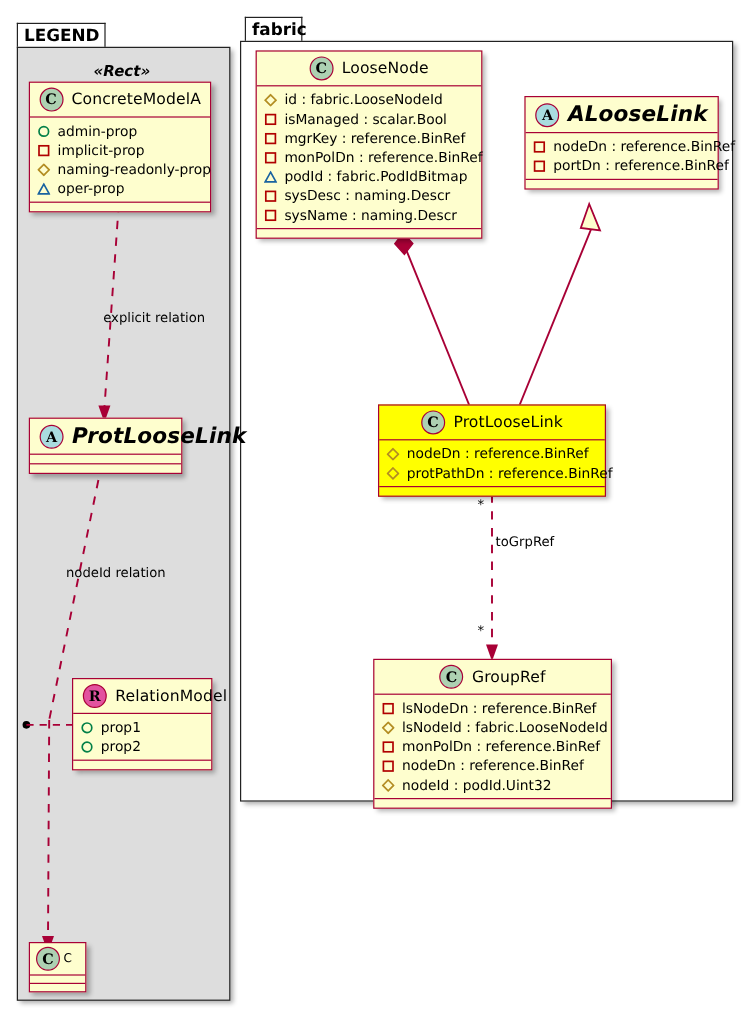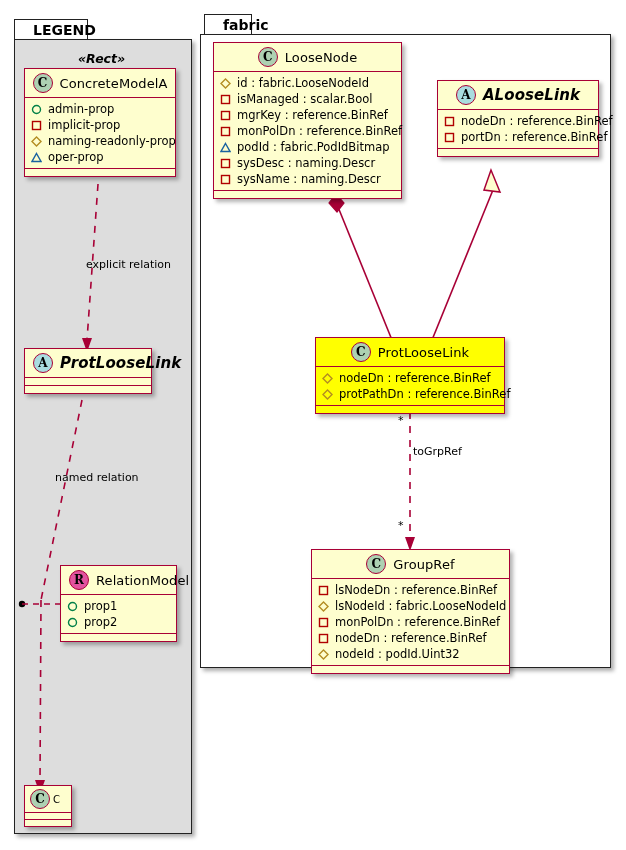--- a/index.html
+++ b/index.html
@@ -24,21 +24,21 @@
   .pkg-tab {
     position: absolute;
     box-sizing: border-box;
     border: 1.5px solid #222222;
     border-bottom: none;
     background: #ffffff;
     font-size: 14px;
     font-weight: bold;
     color: #000000;
     line-height: 20px;
-    padding-left: 18px;
+    padding-left: 5px;
     white-space: nowrap;
   }
   .pkg-tab .fold {
     position: absolute;
     right: 0; top: 0;
     width: 0; height: 0;
   }
   .pkg-legend { background: #DDDDDD; }
   .pkg-fabric { background: #ffffff; }
 
@@ -57,21 +57,21 @@
     justify-content: center;
     gap: 7px;
     padding: 4px 8px 4px 8px;
     border-bottom: 1.4px solid #A80036;
     font-size: 13px;
     color: #000000;
     white-space: nowrap;
   }
   .cls-head.left { justify-content: flex-start; }
   .cls-title { letter-spacing: 0.1px; }
-  .cls-title.ital { font-style: italic; font-weight: bold; font-size: 15px; }
+  .cls-title.ital { font-style: italic; font-weight: bold; font-size: 18px; }
   .cls-title.tiny { font-size: 10px; }
 
   .circ {
     width: 18px; height: 18px;
     border-radius: 50%;
     display: inline-flex;
     align-items: center;
     justify-content: center;
     font-size: 12px;
     font-weight: bold;
@@ -221,21 +221,21 @@
 
   <div class="cls" style="left:24px; top:348px; width:128px;">
     <div class="cls-head left">
       <span class="circ circ-A">A</span>
       <span class="cls-title ital">ProtLooseLink</span>
     </div>
     <div class="cls-attrs empty"></div>
     <div class="cls-foot"></div>
   </div>
 
-  <div class="edge-label" style="left:55px; top:471px;">named relation</div>
+  <div class="edge-label" style="left:55px; top:471px;">nodeId relation</div>
 
   <div class="cls" style="left:60px; top:565px; width:117px;">
     <div class="cls-head left">
       <span class="circ circ-R">R</span>
       <span class="cls-title">RelationModel</span>
     </div>
     <div class="cls-attrs">
       <div class="attr">
         <span class="vis">
           <svg width="11" height="11">

